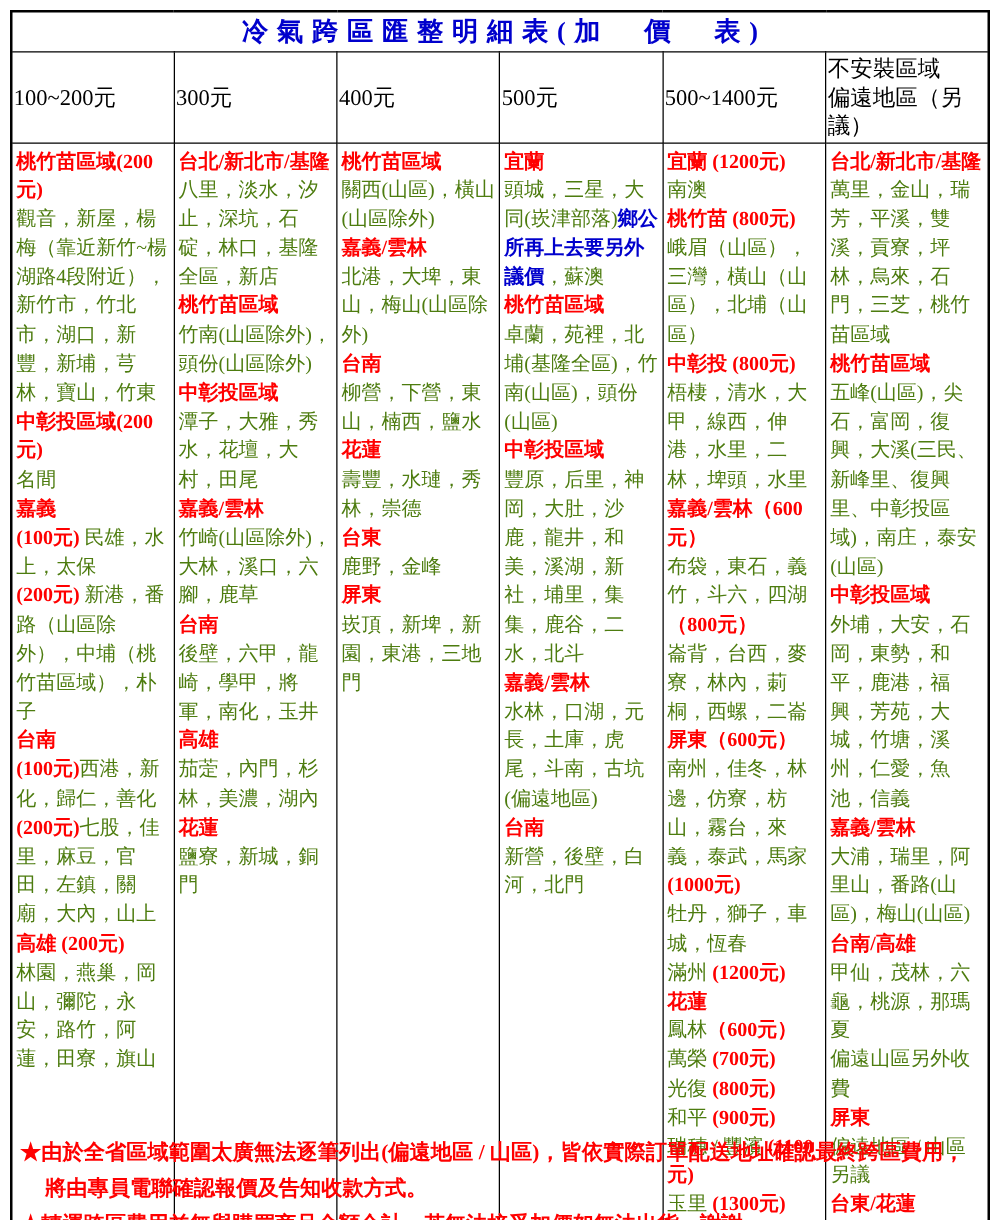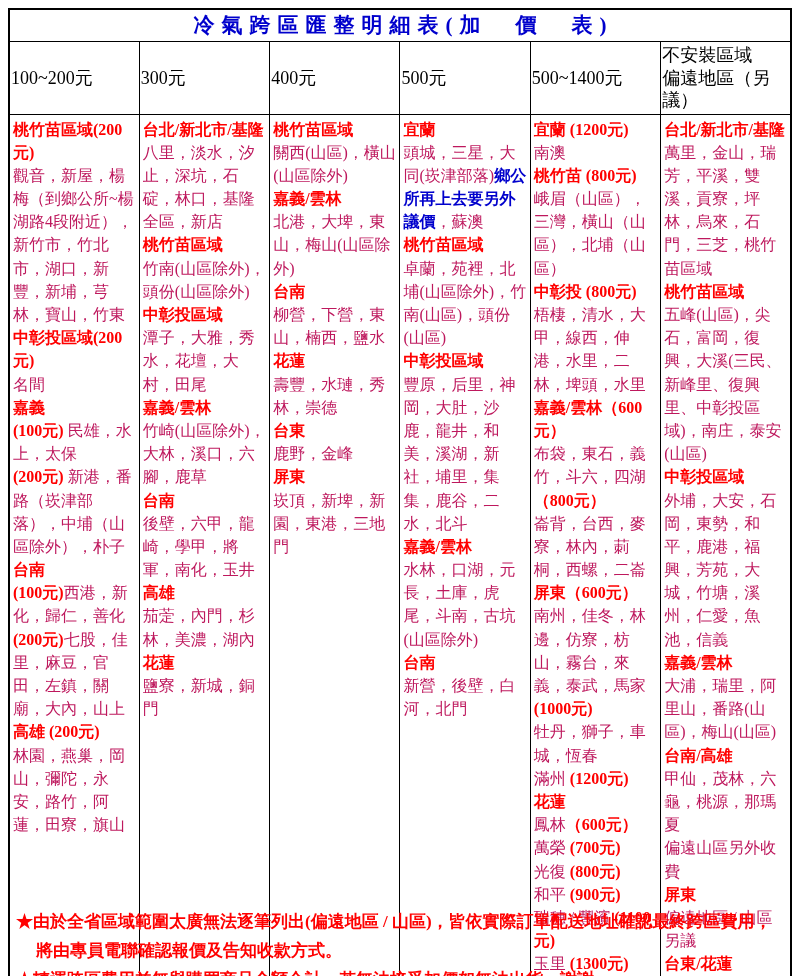--- a/index.html
+++ b/index.html
@@ -39,21 +39,21 @@
     vertical-align:top;
     padding:3px 2px 3px 3px;
     font-size:16px;
     line-height:1.45;
     height:810px;
   }
   .col-1{width:126px}.col-2{width:128px}.col-3{width:127px}
   .col-4{width:129px}.col-5{width:132px}.col-6{width:142px}
   .entry { word-break:break-all; }
   .run-red   { color:#FF0000; font-weight:bold; }
-  .run-black { color:#be185d; }
+  .run-black { color:#4d7c0f; }
   .run-blue  { color:#0000CC; font-weight:bold; }
   .notes {
     position:absolute; left:8px; top:900px; width:786px;
     color:#FF0000; font-weight:bold;
     font-size:17px; line-height:1.6;
   }
   .note-line { margin-bottom:2px; }
   .note-indent { padding-left:20px; }
 </style>
 </head>
@@ -69,26 +69,26 @@
         <td class="col-1">100~200元</td>
         <td class="col-2">300元</td>
         <td class="col-3">400元</td>
         <td class="col-4">500元</td>
         <td class="col-5">500~1400元</td>
         <td class="col-6">不安裝區域<br>偏遠地區（另議）</td>
       </tr>
       <tr class="content-row">
         <td class="col-1">
             <div class="entry"><span class="run-red">桃竹苗區域(200元)</span></div>
-            <div class="entry"><span class="run-black">觀音，新屋，楊梅（到鄉公所~楊湖路4段附近），新竹市，竹北市，湖口，新豐，新埔，芎林，寶山，竹東</span></div>
+            <div class="entry"><span class="run-black">觀音，新屋，楊梅（靠近新竹~楊湖路4段附近），新竹市，竹北市，湖口，新豐，新埔，芎林，寶山，竹東</span></div>
             <div class="entry"><span class="run-red">中彰投區域(200元)</span></div>
             <div class="entry"><span class="run-black">名間</span></div>
             <div class="entry"><span class="run-red">嘉義</span></div>
             <div class="entry"><span class="run-red">(100元) </span><span class="run-black">民雄，水上，太保</span></div>
-            <div class="entry"><span class="run-red">(200元) </span><span class="run-black">新港，番路（崁津部落），中埔（山區除外），朴子</span></div>
+            <div class="entry"><span class="run-red">(200元) </span><span class="run-black">新港，番路（山區除外），中埔（桃竹苗區域），朴子</span></div>
             <div class="entry"><span class="run-red">台南</span></div>
             <div class="entry"><span class="run-red">(100元)</span><span class="run-black">西港，新化，歸仁，善化</span></div>
             <div class="entry"><span class="run-red">(200元)</span><span class="run-black">七股，佳里，麻豆，官田，左鎮，關廟，大內，山上</span></div>
             <div class="entry"><span class="run-red">高雄 (200元)</span></div>
             <div class="entry"><span class="run-black">林園，燕巢，岡山，彌陀，永安，路竹，阿蓮，田寮，旗山</span></div>
           </td>
         <td class="col-2">
             <div class="entry"><span class="run-red">台北/新北市/基隆</span></div>
             <div class="entry"><span class="run-black">八里，淡水，汐止，深坑，石碇，林口，基隆全區，新店</span></div>
             <div class="entry"><span class="run-red">桃竹苗區域</span></div>
@@ -115,25 +115,25 @@
             <div class="entry"><span class="run-black">壽豐，水璉，秀林，崇德</span></div>
             <div class="entry"><span class="run-red">台東</span></div>
             <div class="entry"><span class="run-black">鹿野，金峰</span></div>
             <div class="entry"><span class="run-red">屏東</span></div>
             <div class="entry"><span class="run-black">崁頂，新埤，新園，東港，三地門</span></div>
           </td>
         <td class="col-4">
             <div class="entry"><span class="run-red">宜蘭</span></div>
             <div class="entry"><span class="run-black">頭城，三星，大同(崁津部落)</span><span class="run-blue">鄉公所再上去要另外議價</span><span class="run-black">，蘇澳</span></div>
             <div class="entry"><span class="run-red">桃竹苗區域</span></div>
-            <div class="entry"><span class="run-black">卓蘭，苑裡，北埔(山區除外)，竹南(山區)，頭份(山區)</span></div>
+            <div class="entry"><span class="run-black">卓蘭，苑裡，北埔(基隆全區)，竹南(山區)，頭份(山區)</span></div>
             <div class="entry"><span class="run-red">中彰投區域</span></div>
             <div class="entry"><span class="run-black">豐原，后里，神岡，大肚，沙鹿，龍井，和美，溪湖，新社，埔里，集集，鹿谷，二水，北斗</span></div>
             <div class="entry"><span class="run-red">嘉義/雲林</span></div>
-            <div class="entry"><span class="run-black">水林，口湖，元長，土庫，虎尾，斗南，古坑(山區除外)</span></div>
+            <div class="entry"><span class="run-black">水林，口湖，元長，土庫，虎尾，斗南，古坑(偏遠地區)</span></div>
             <div class="entry"><span class="run-red">台南</span></div>
             <div class="entry"><span class="run-black">新營，後壁，白河，北門</span></div>
           </td>
         <td class="col-5">
             <div class="entry"><span class="run-red">宜蘭 (1200元)</span></div>
             <div class="entry"><span class="run-black">南澳</span></div>
             <div class="entry"><span class="run-red">桃竹苗 (800元)</span></div>
             <div class="entry"><span class="run-black">峨眉（山區），三灣，橫山（山區），北埔（山區）</span></div>
             <div class="entry"><span class="run-red">中彰投 (800元)</span></div>
             <div class="entry"><span class="run-black">梧棲，清水，大甲，線西，伸港，水里，二林，埤頭，水里</span></div>

